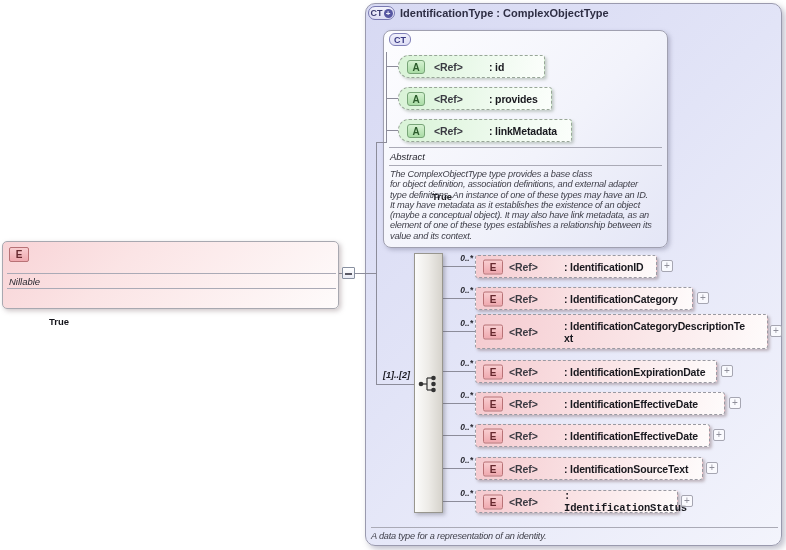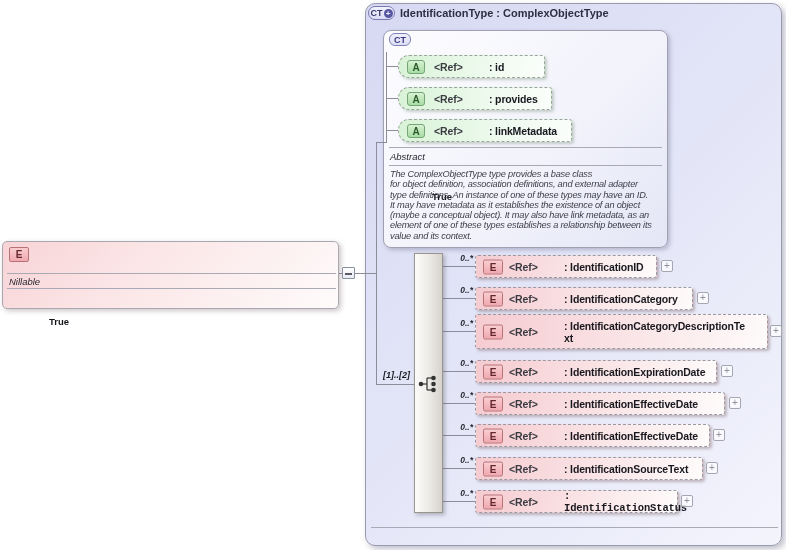--- a/index.html
+++ b/index.html
@@ -206,20 +206,21 @@
 
   <div class="occ" style="left:448px;top:488px;">0..*</div>
   <div class="el-row" style="left:475px;top:490px;width:203px;height:23px;">
     <div class="badge-e vmid" style="left:7px;">E</div>
     <div class="bref vmid" style="left:33px;">&lt;Ref&gt;</div>
     <div class="bname vmid" style="left:88px;font-family:Liberation Mono, monospace;">: IdentificationStatus</div>
   </div>
   <div class="plusbox" style="left:681px;top:495px;">+</div>
 
   <div class="sep" style="left:371px;top:527px;width:407px;"></div>
+  <div class="desc" style="left:371px;top:531px;width:400px;">A data type for a representation of an identity.</div>
 
   <div class="left-box">
     <div class="badge-e" style="left:6px;top:5px;">E</div>
     <div class="sep" style="left:4px;top:31px;width:329px;"></div>
     <div class="flabel" style="left:6px;top:34px;">Nillable</div>
     <div class="fvalue" style="left:46px;top:34px;">True</div>
     <div class="sep" style="left:4px;top:46px;width:329px;"></div>
   </div>
 
   <div class="minusbox">

